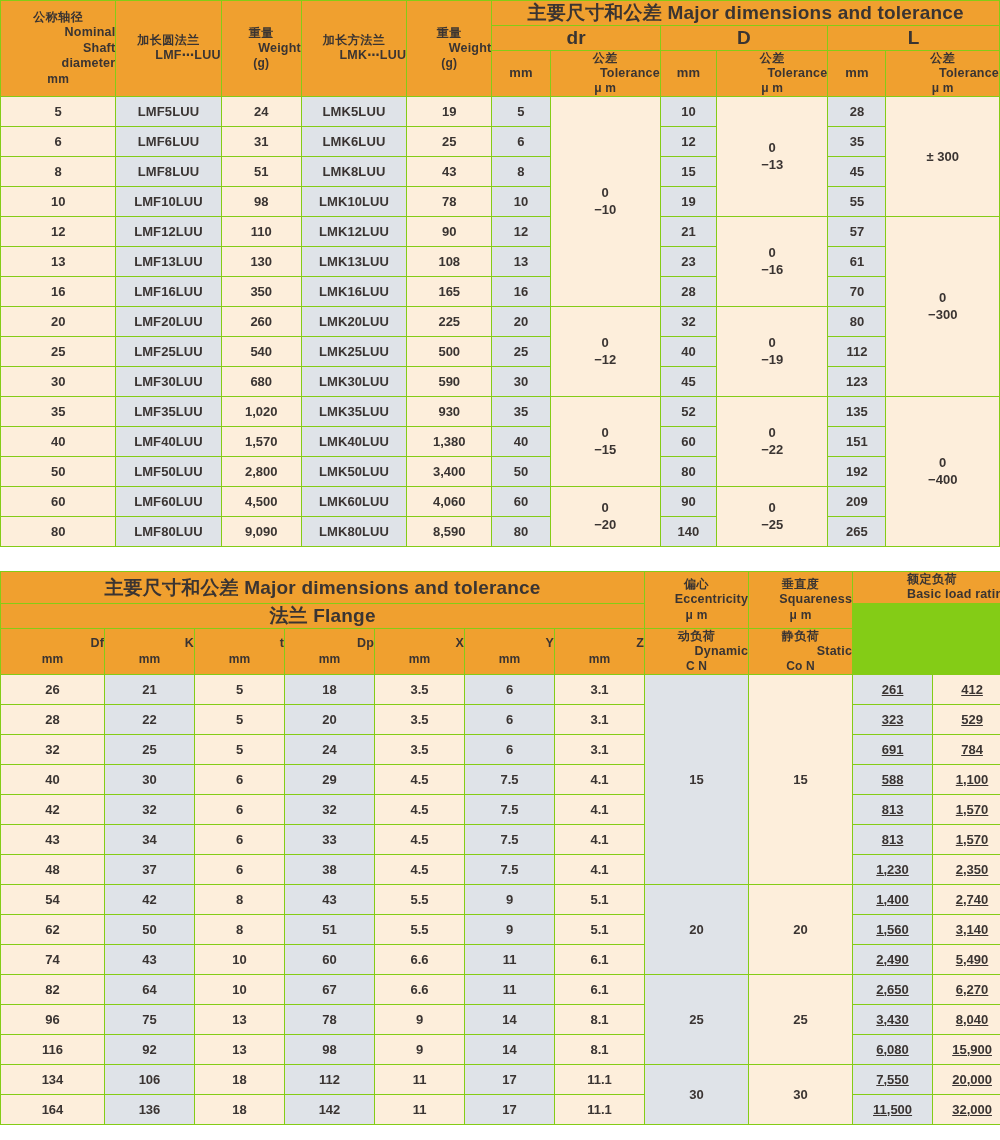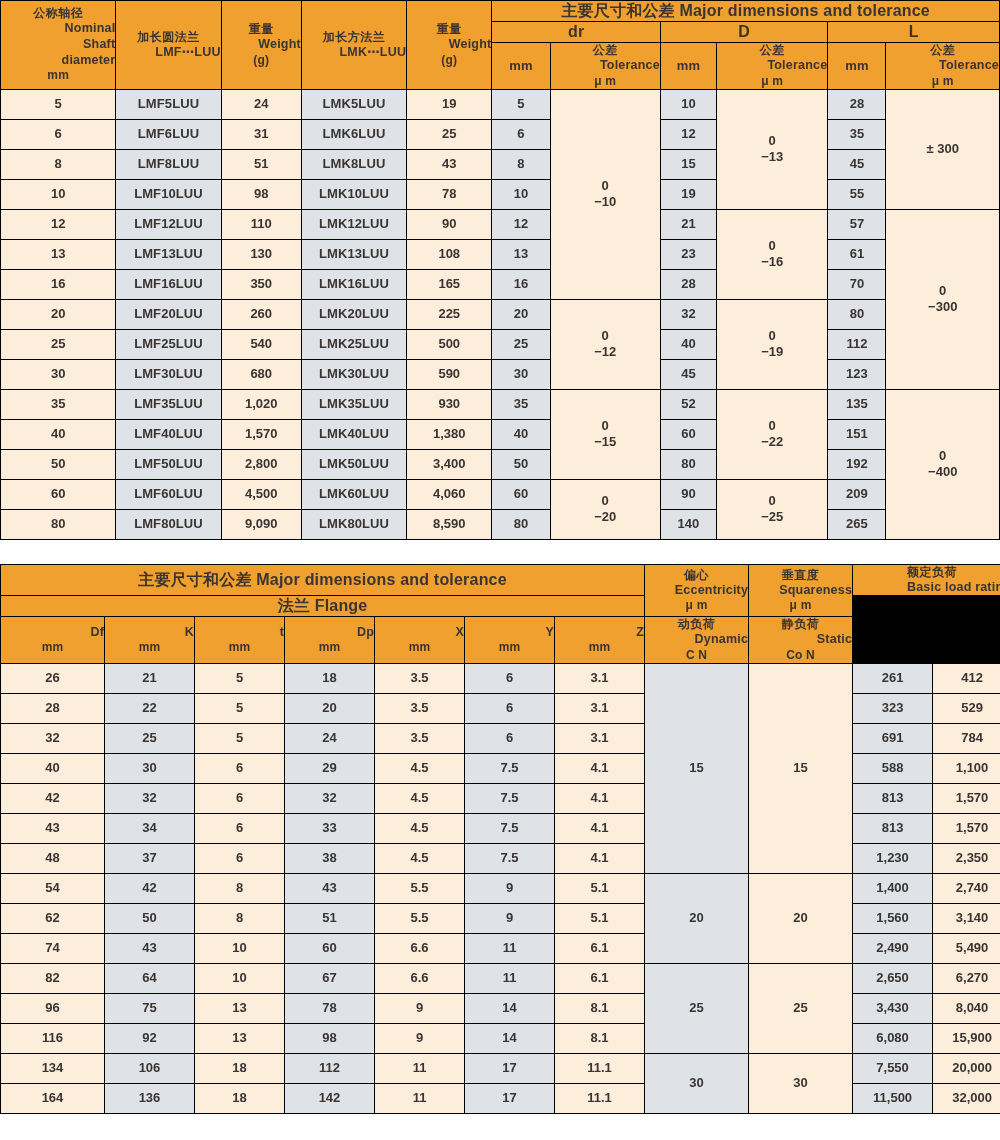--- a/index.html
+++ b/index.html
@@ -9,21 +9,21 @@
     font-family:"Liberation Sans","DejaVu Sans",sans-serif;
     -webkit-font-smoothing:antialiased;
   }
   .sheet{position:relative;width:1000px;height:1140px;overflow:hidden;}
 
   table.spec{
     border-collapse:separate;
     border-spacing:1px;
     table-layout:fixed;
     width:1000px;
-    background:#000000;
+    background:#84cc16;
   }
   table.spec td,table.spec th{
     padding:0;
     margin:0;
     text-align:center;
     vertical-align:middle;
     font-weight:bold;
     color:#3a3432;
     font-size:13px;
     line-height:1.25;
@@ -34,28 +34,28 @@
     background:#f0a02f;
     color:#ffffff;
     font-size:12.5px;
     font-weight:bold;
     letter-spacing:.2px;
     padding:3px 1px;
   }
   th.hd .cn{display:block;font-size:12px;letter-spacing:.5px;}
   th.hd .en{display:block;font-size:12.5px;text-align:right;}
   th.hd .un{display:block;font-size:12px;}
-  th.hd.big{font-size:16px;}
+  th.hd.big{font-size:19px;}
 
   
   td.cream{background:#fdeedb;}
   td.gray{background:#dfe3e8;}
   td.num{font-size:13.5px;}
   td.part{font-size:13.5px;letter-spacing:.1px;}
-  td.r{text-align:right;padding-right:12px;}
+  td.r{text-align:right;padding-right:12px;text-decoration:underline;}
   .gap{height:24px;background:#ffffff;}
 
   .r1{height:29px;}
 </style>
 </head>
 <body>
 
 <div class="sheet">
 
   <table class="spec" id="t1">

